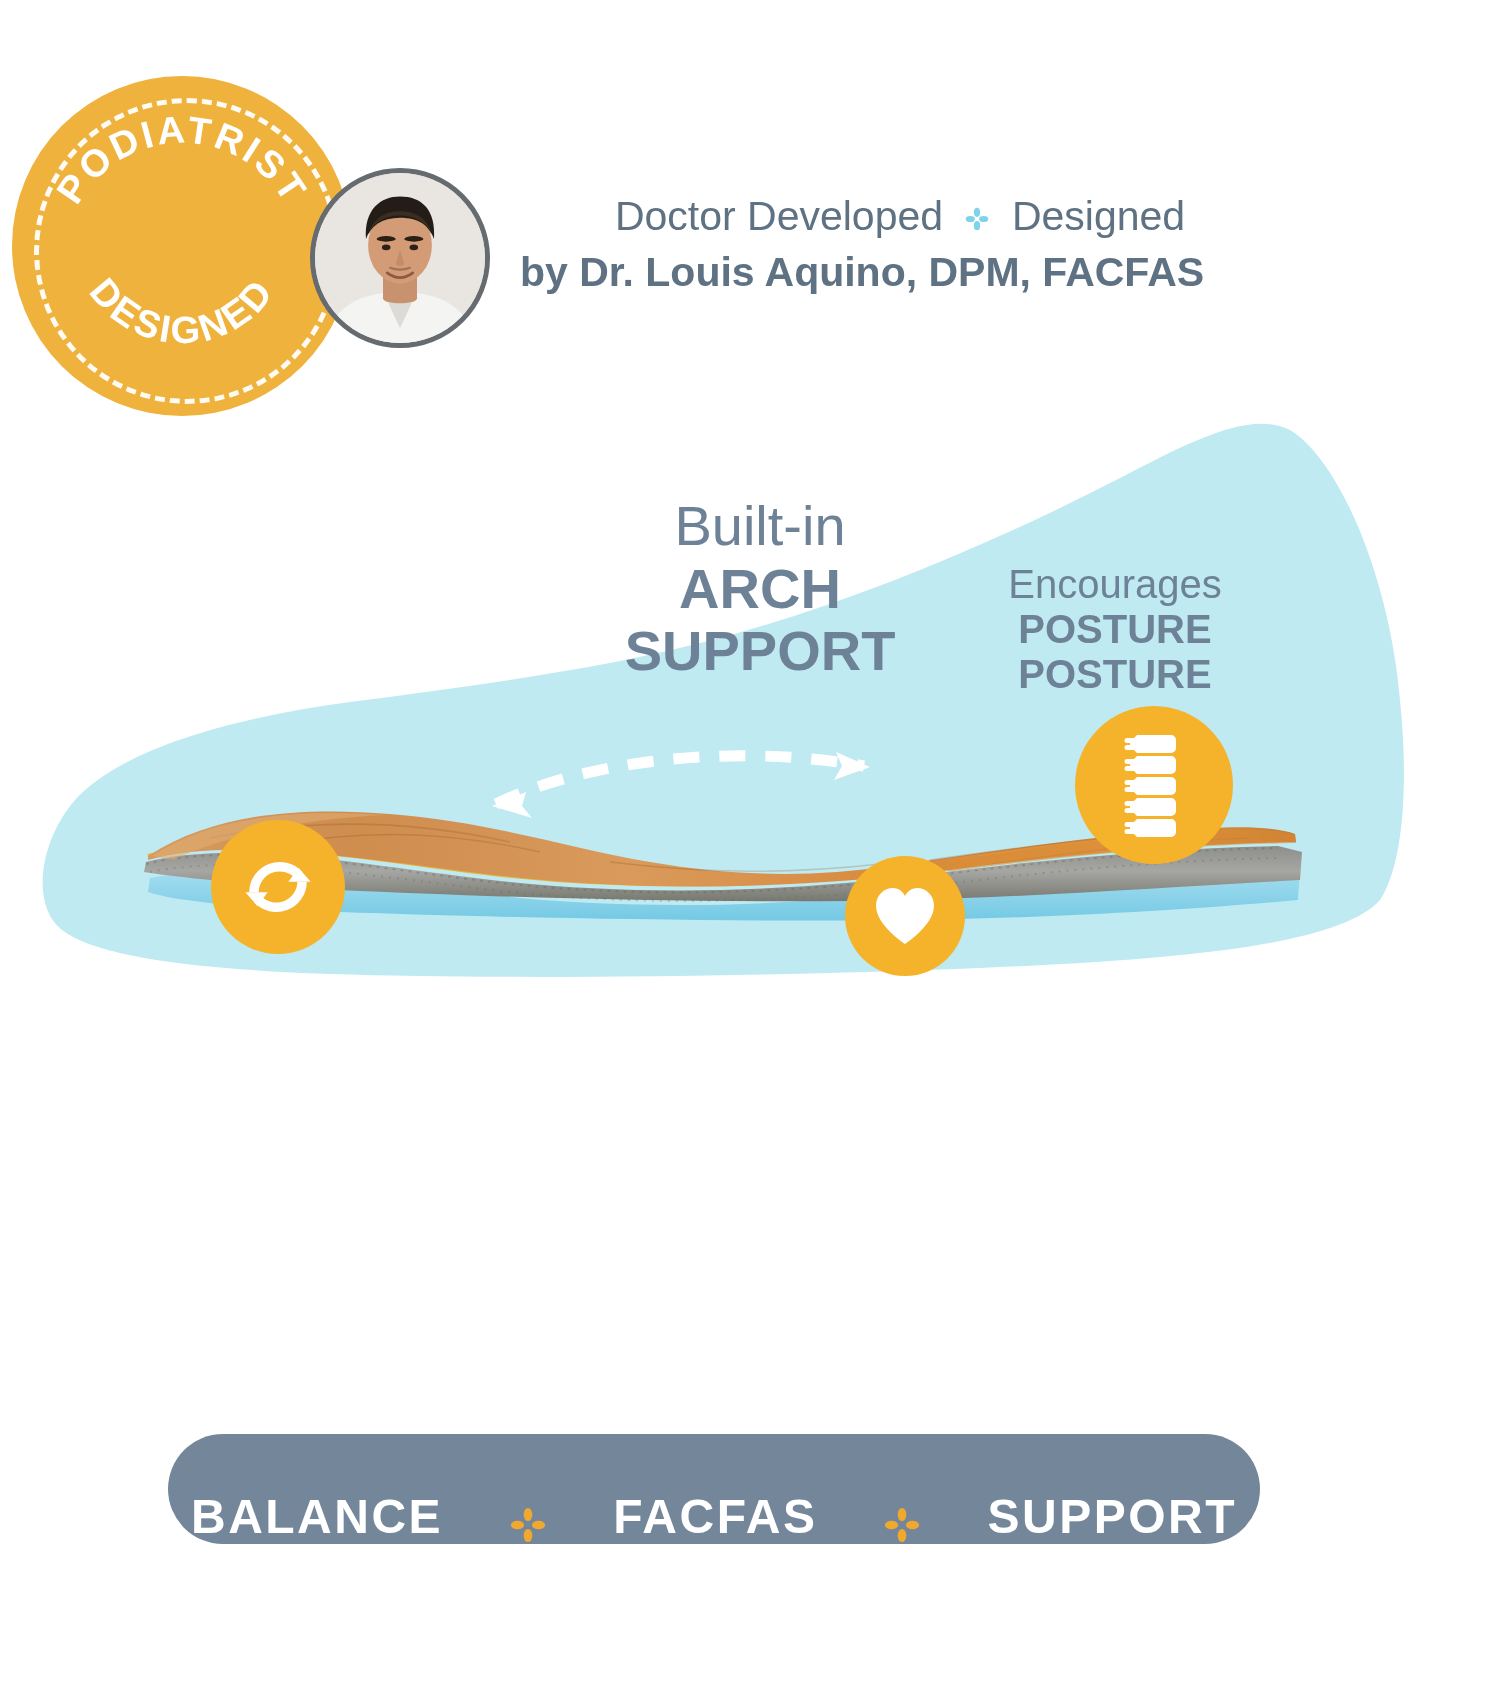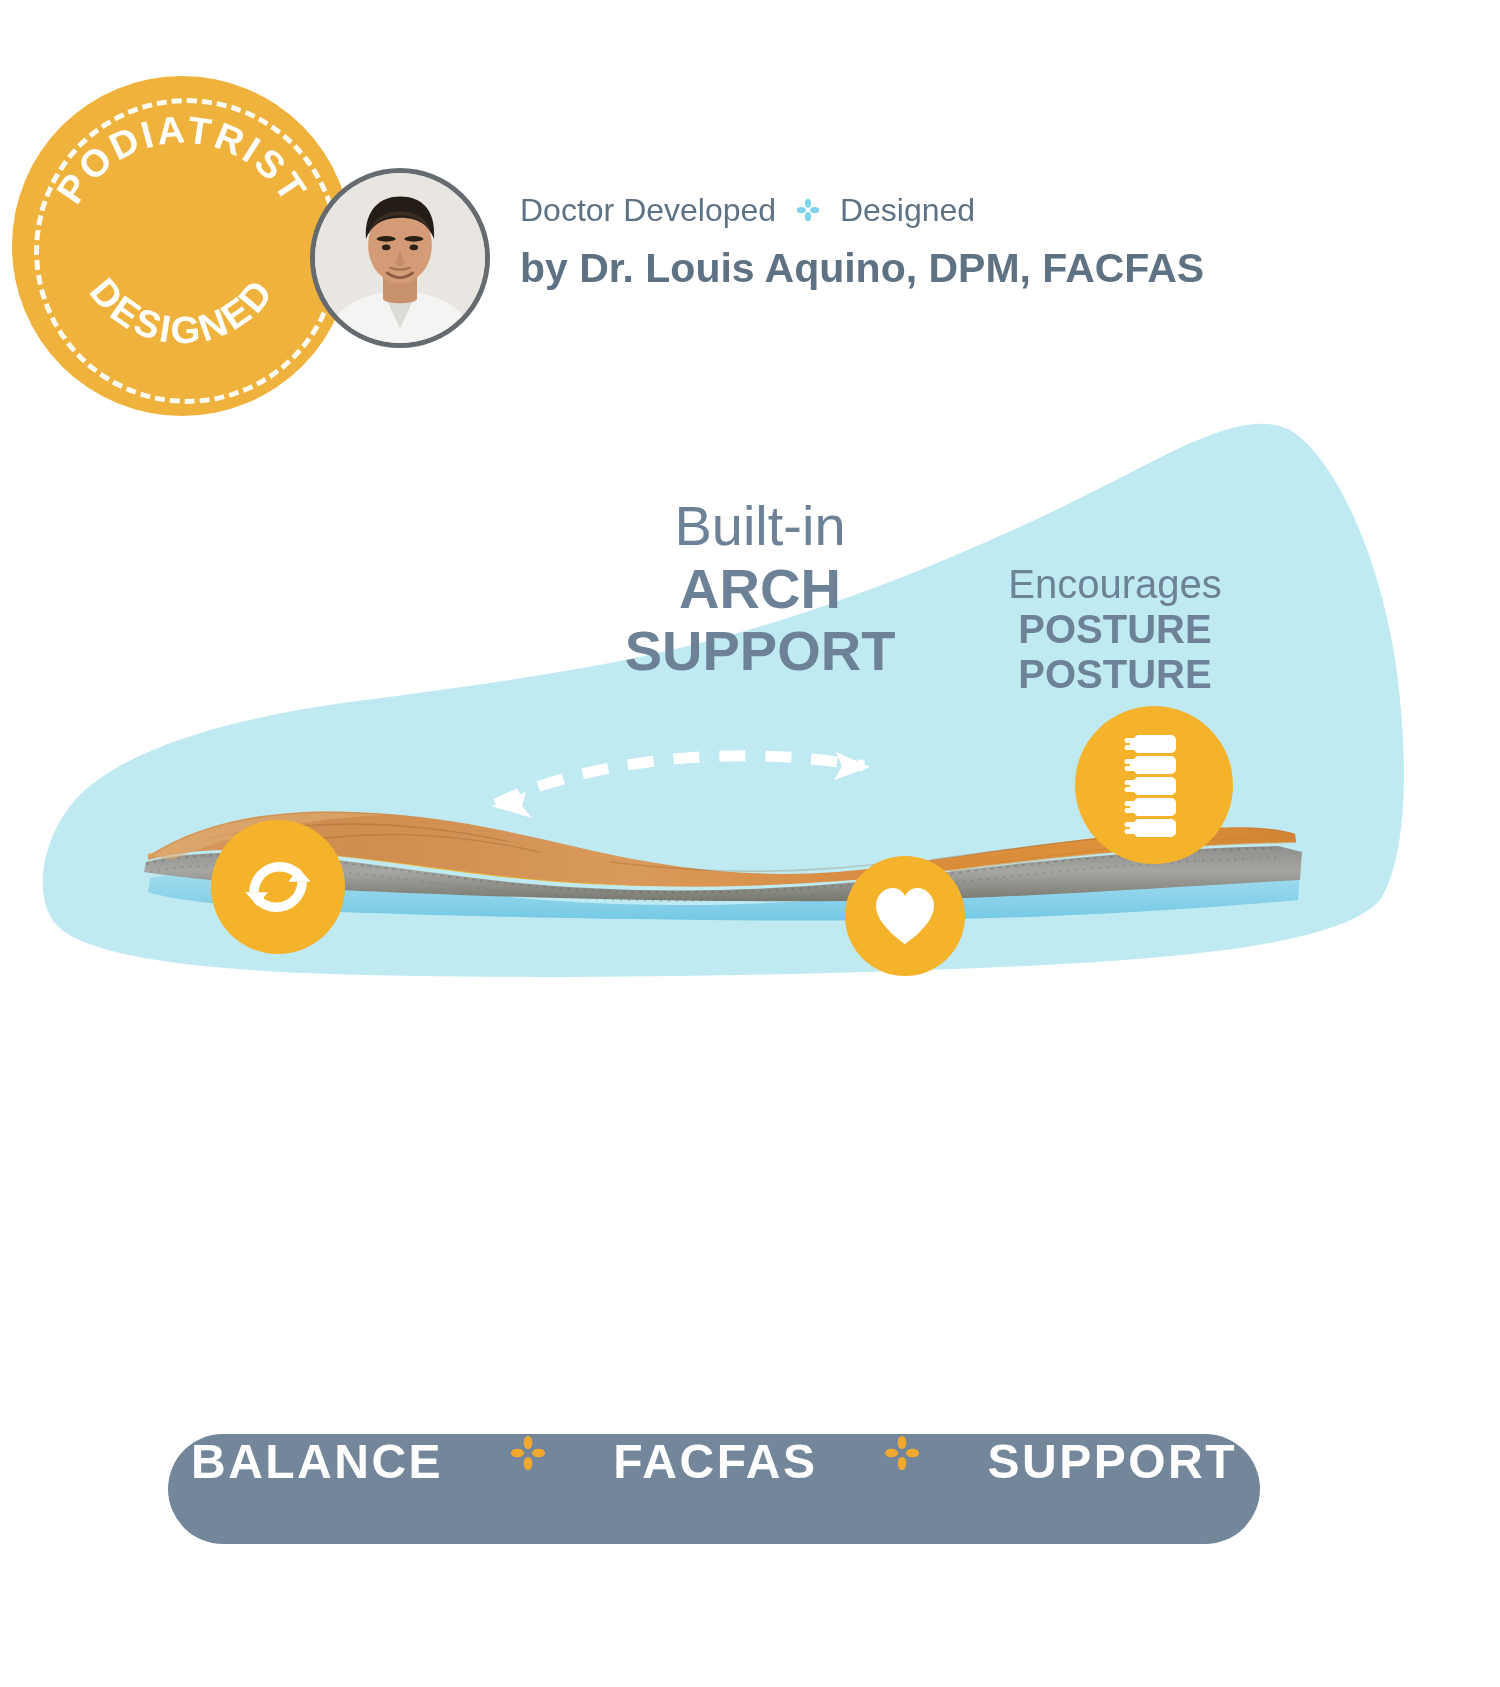--- a/index.html
+++ b/index.html
@@ -18,22 +18,22 @@
       font-family:"Liberation Sans",sans-serif;}
   .caduceus{position:absolute;left:50%;top:50%;transform:translate(-50%,-50%);}
 
   
   #doc-photo{position:absolute;left:310px;top:168px;width:170px;height:170px;
       border-radius:50%;border:5px solid #666b70;overflow:hidden;background:#cfd4d8;}
   #doc-photo .ph{position:absolute;inset:0;}
 
   
   #doc-text{position:absolute;left:520px;top:192px;width:760px;color:#5e7283;}
-  #doc-text .l1{font-size:32px;font-weight:400;line-height:1.18;white-space:nowrap;}
-  #doc-text .l2{font-size:41px;font-weight:bold;line-height:1.18;margin-top:12px;white-space:nowrap;}
+  #doc-text .l1{font-size:41px;font-weight:400;line-height:1.18;white-space:nowrap;text-align:center;}
+  #doc-text .l2{font-size:41px;font-weight:bold;line-height:1.18;margin-top:6px;white-space:nowrap;}
   .xcross{display:inline-block;vertical-align:-2px;margin:0 10px;}
 
   
   #blob{position:absolute;left:0;top:400px;width:1500px;height:640px;}
 
   
   #insole{position:absolute;left:90px;top:760px;width:1240px;height:180px;}
 
   
   #archarrow{position:absolute;left:440px;top:730px;width:600px;height:110px;}
@@ -49,21 +49,21 @@
 
   
   .iconcirc{position:absolute;border-radius:50%;background:#f5b32c;
       display:flex;align-items:center;justify-content:center;}
   #ic-cycle{left:211px;top:820px;width:134px;height:134px;}
   #ic-heart{left:845px;top:856px;width:120px;height:120px;}
   #ic-spine{left:1075px;top:706px;width:158px;height:158px;}
 
   
   #banner{position:absolute;left:168px;top:1434px;width:1092px;height:110px;
-      background:#74879a;border-radius:55px;display:flex;align-items:flex-start;
+      background:#74879a;border-radius:55px;display:flex;align-items:flex-end;
       justify-content:center;gap:66px;}
   #banner .word{color:#fff;font-size:48px;font-weight:bold;letter-spacing:2.5px;}
   #banner .sep{display:flex;align-items:center;}
 </style>
 </head>
 <body>
 
 <div class="stage">
 
   <svg id="blob" viewBox="0 0 1500 640">

